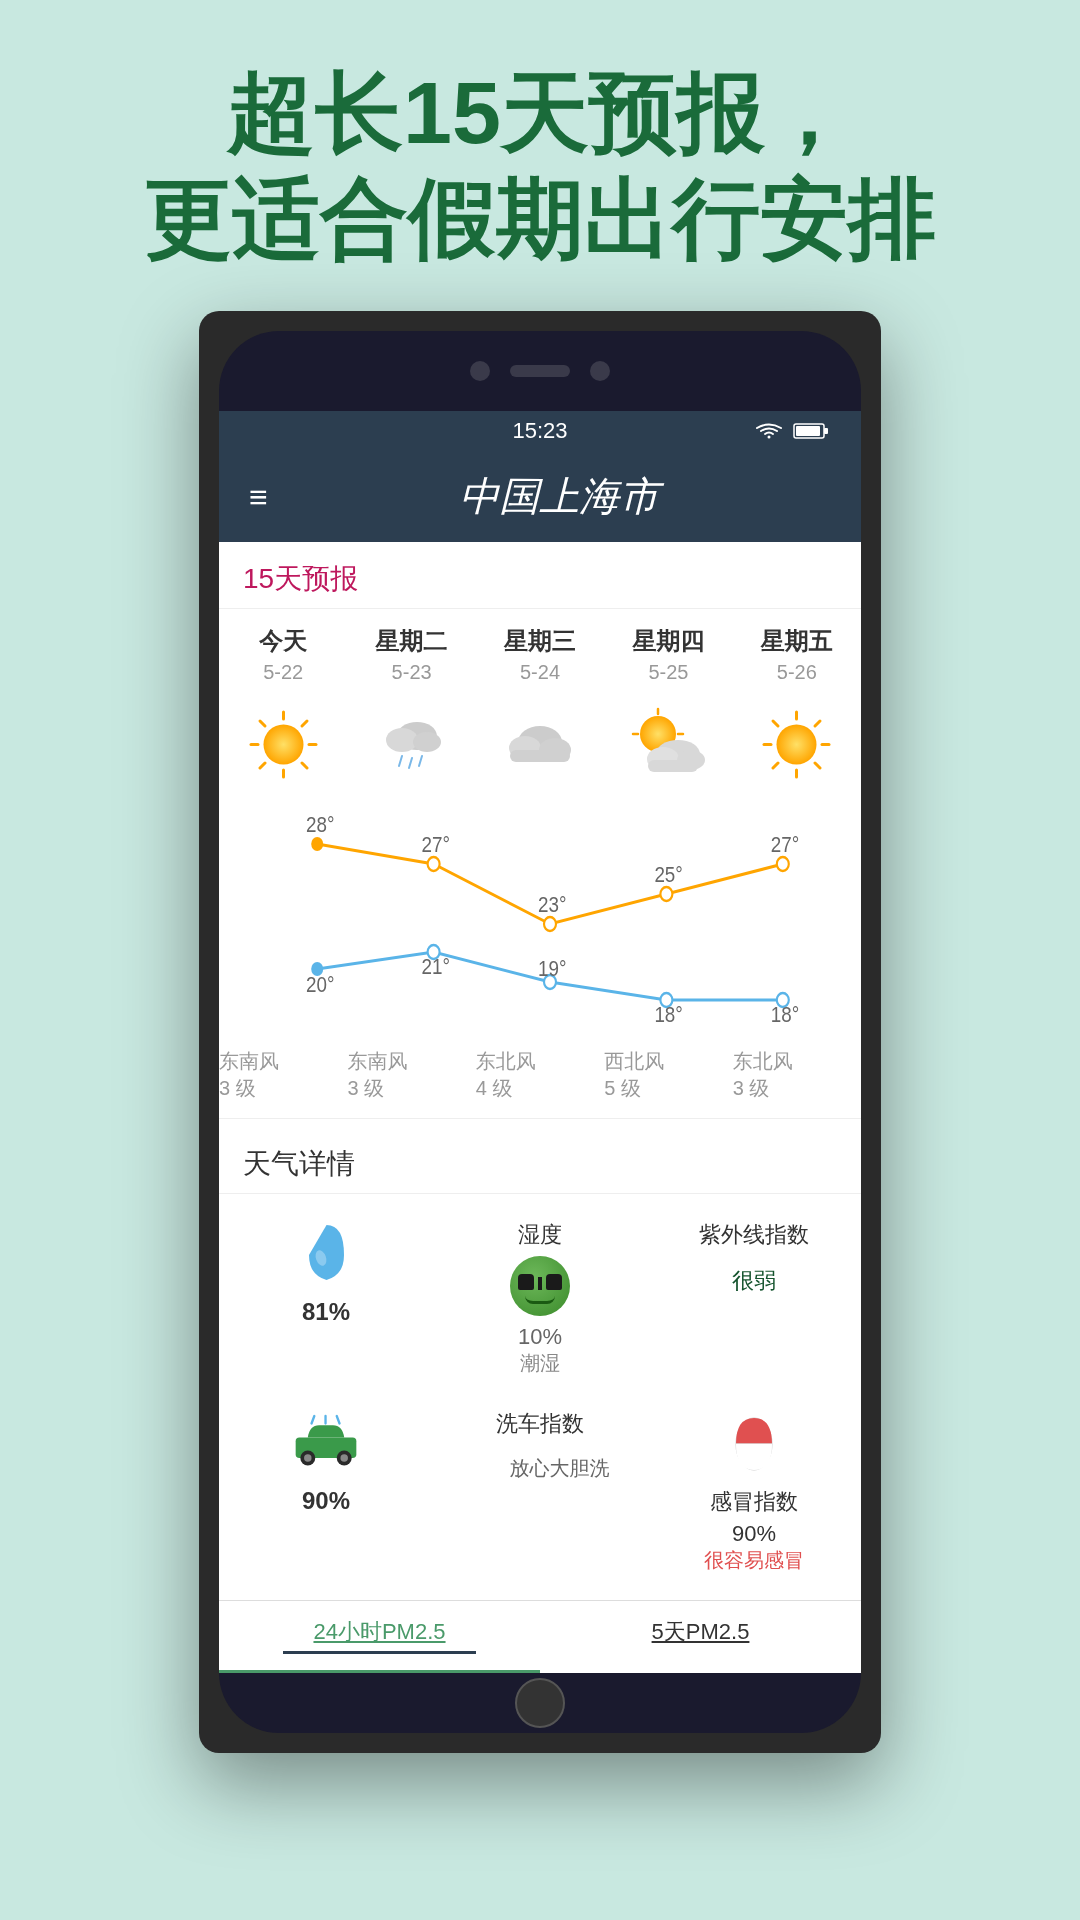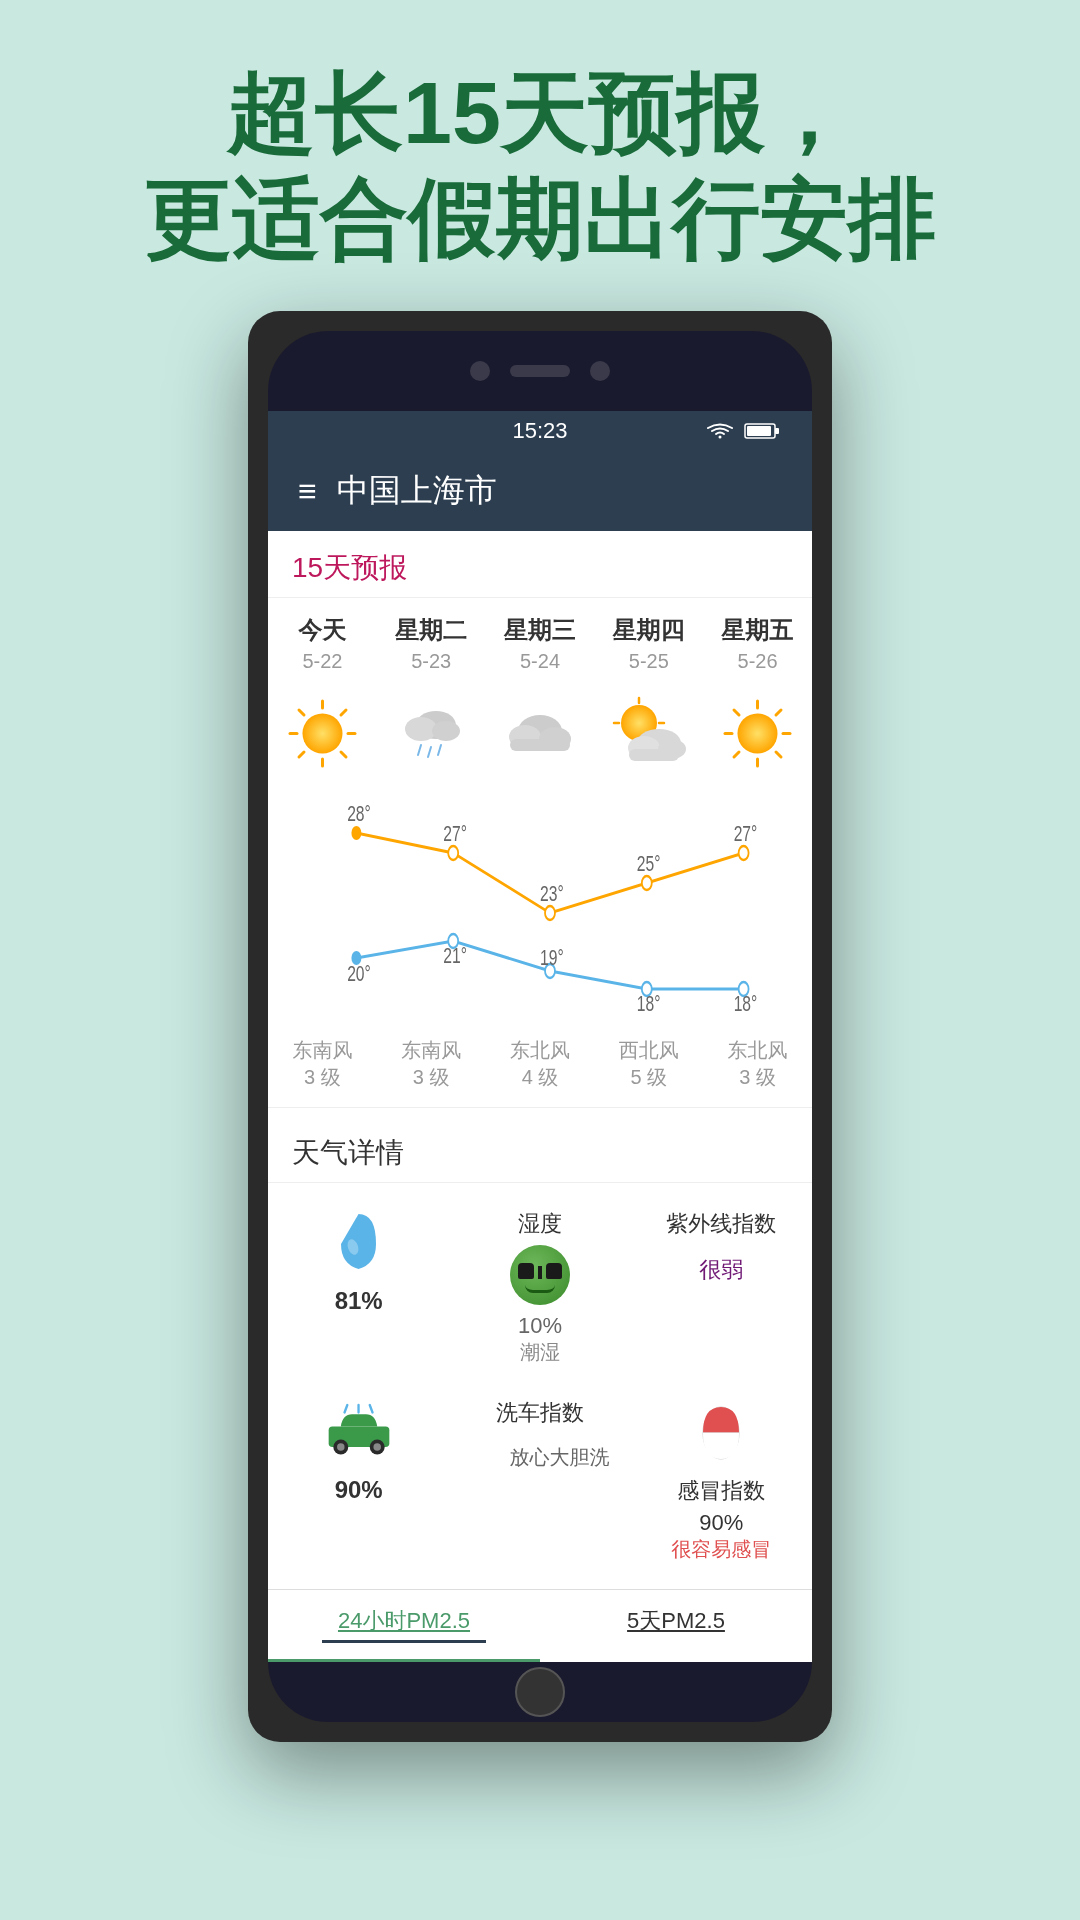--- a/index.html
+++ b/index.html
@@ -27,23 +27,23 @@
 
     
     .phone-wrapper {
       display: flex;
       justify-content: center;
       align-items: flex-start;
       position: relative;
     }
 
     .phone-outer {
-      width: 584px;
+      width: 682px;
       background: #2a2a2a;
-      border-radius: 32px;
+      border-radius: 20px;
       padding: 20px;
       box-shadow: 0 30px 80px rgba(0,0,0,0.4);
       position: relative;
     }
 
     
     .phone-top-bar {
       background: #1a1a2e;
       border-radius: 60px 60px 0 0;
       height: 80px;
@@ -100,21 +100,23 @@
       padding: 18px 30px;
       font-size: 30px;
     }
     .hamburger {
       font-size: 32px;
       margin-right: 20px;
       line-height: 1;
     }
     .app-title {
       flex: 1;
-      font-size: 32px;
+      text-align: center;
+      font-size: 40px;
+      font-style: italic;
     }
 
     
     .forecast-section {
       background: white;
       padding: 0;
     }
     .section-title {
       font-size: 28px;
       color: #be185d;
@@ -150,21 +152,20 @@
     }
 
     
     .wind-row {
       display: flex;
       padding: 10px 0 16px;
       border-bottom: 1px solid #eee;
     }
     .wind-col {
       flex: 1;
-      text-align: center;
     }
     .wind-direction {
       font-size: 20px;
       color: #999;
     }
     .wind-level {
       font-size: 20px;
       color: #999;
     }
 
@@ -497,21 +498,21 @@
 
                 <div style="position:absolute;bottom:12px;left:15px;right:15px;height:8px;border-bottom:3px solid #1a5a12;border-radius:0 0 8px 8px;"></div>
               </div>
             </div>
             <div class="detail-value">10%</div>
             <div class="detail-sublabel">潮湿</div>
           </div>
 
           <div class="detail-item">
             <div class="detail-label" style="font-size:22px;color:#333;margin-bottom:6px;">紫外线指数</div>
-            <div class="detail-sublabel" style="font-size:22px;color:#701a75;margin-top:10px;">很弱</div>
+            <div class="detail-sublabel" style="font-size:22px;color:#14532d;margin-top:10px;">很弱</div>
           </div>
 
           <div class="detail-item">
             <div class="detail-icon-area">
               <svg width="75" height="65" viewBox="0 0 75 65">
 
                 <rect x="5" y="25" width="65" height="22" rx="4" fill="#3a9a4a"></rect>
 
                 <path d="M18 25 Q20 12 30 12 L45 12 Q55 12 57 25Z" fill="#3a9a4a"></path>
 

